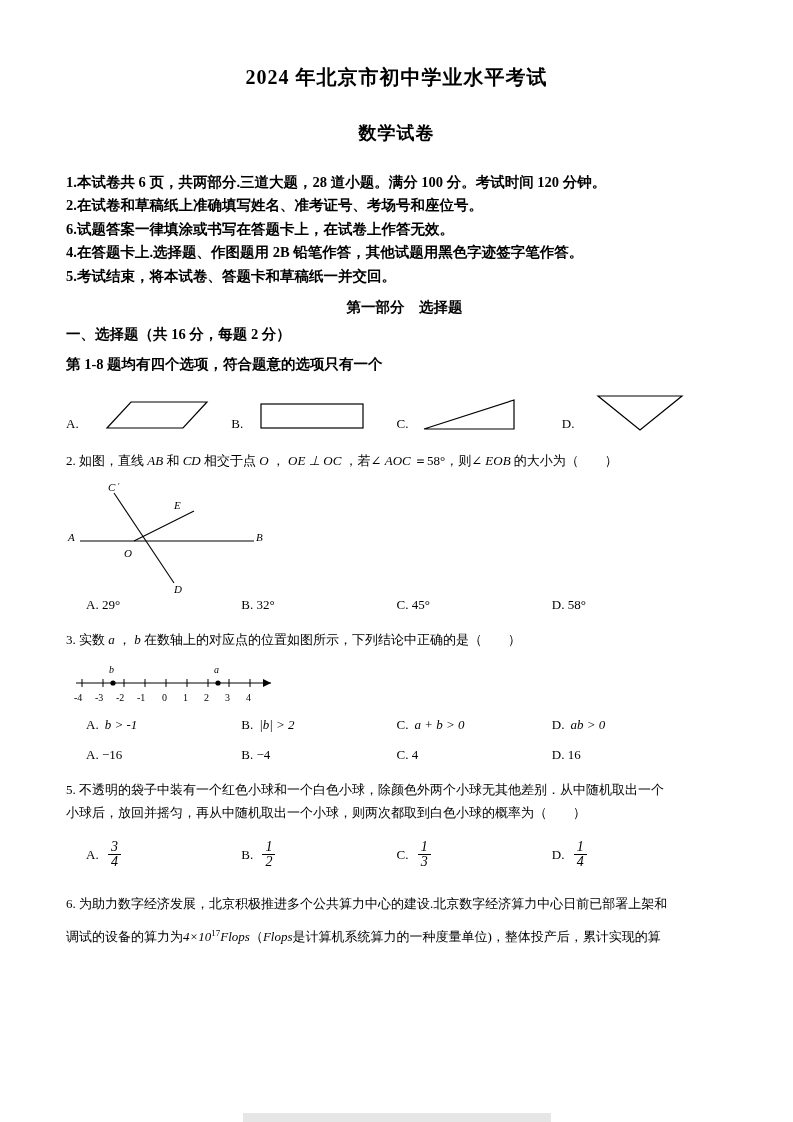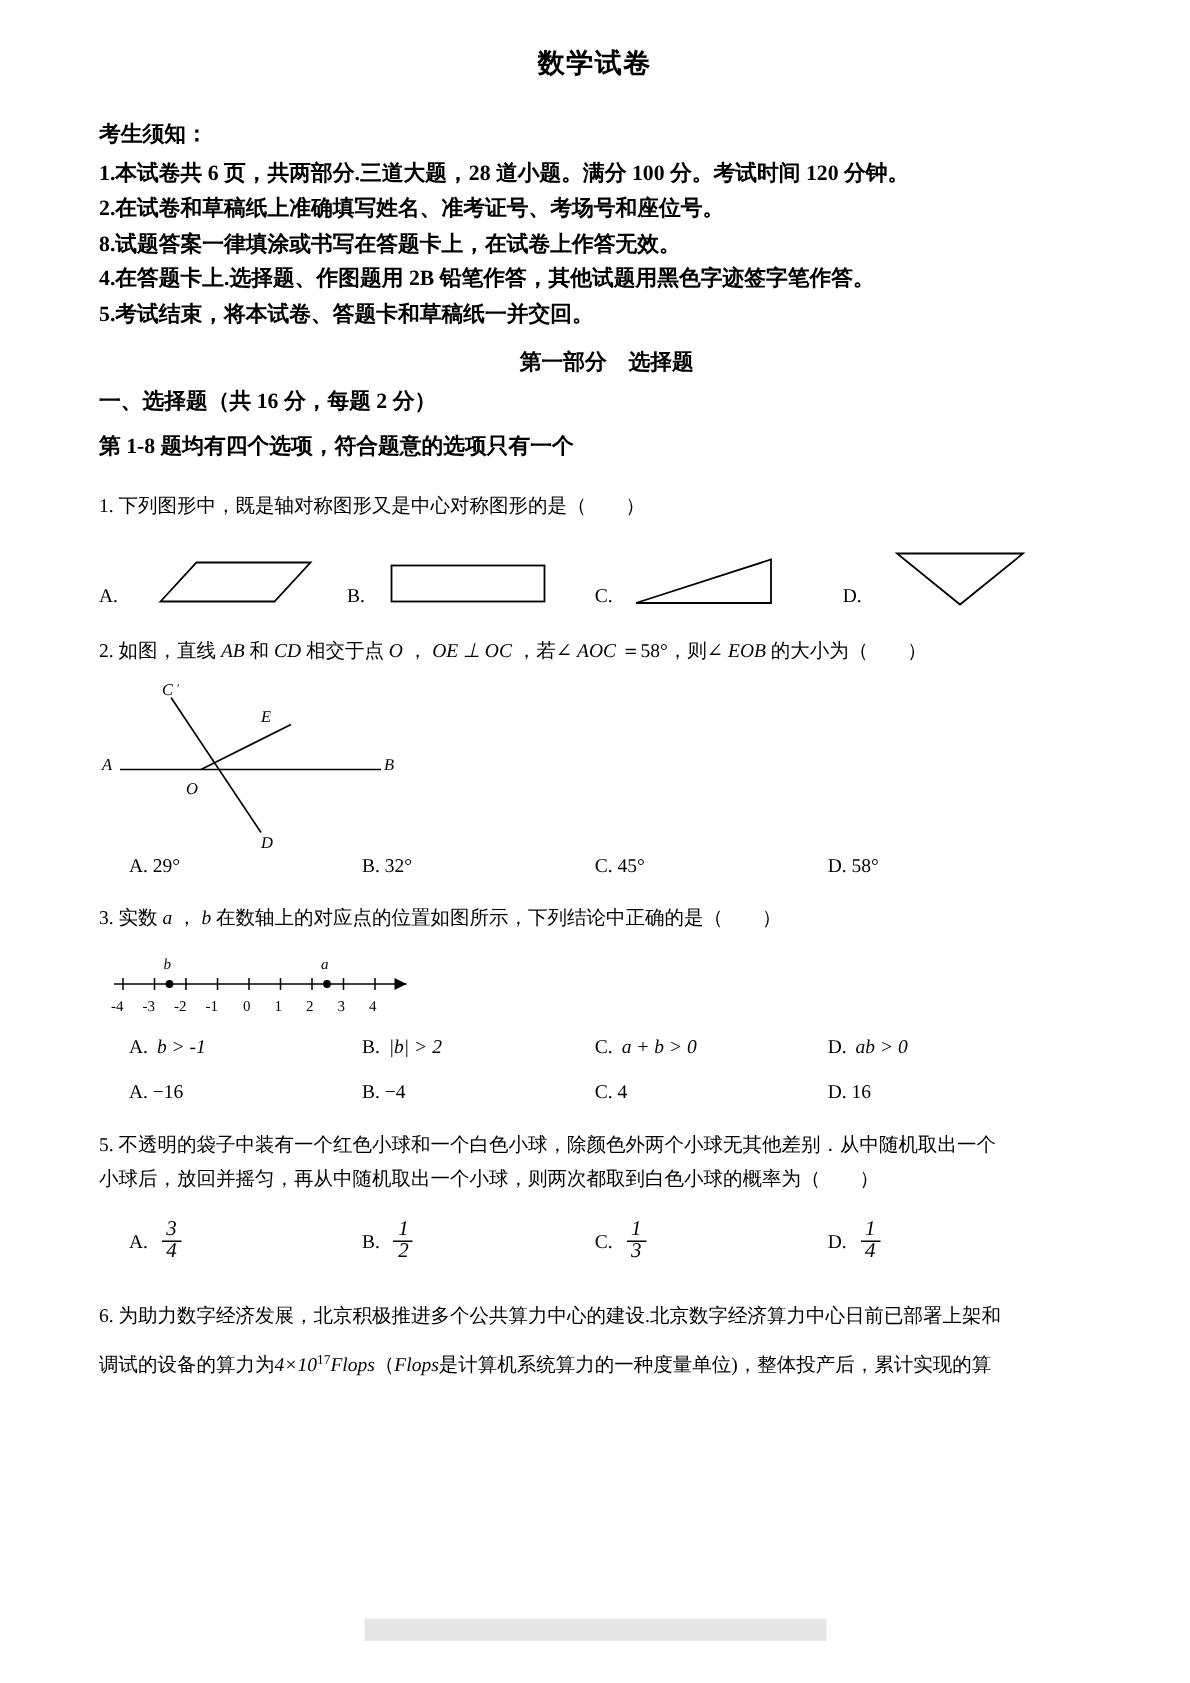--- a/index.html
+++ b/index.html
@@ -143,39 +143,35 @@
     width: 308px;
     height: 15px;
     background: #e6e6e6;
   }
 </style>
 </head>
 <body>
 
 <div class="page">
 
+  <div class="title1">2024 年北京市初中学业水平考试</div>
   <div class="title2">数学试卷</div>
 
   <div class="notice-wrap">
-    <div class="notice-head">考生须知：</div>
     <div class="notice-line">1.本试卷共 6 页，共两部分.三道大题，28 道小题。满分 100 分。考试时间 120 分钟。</div>
     <div class="notice-line">2.在试卷和草稿纸上准确填写姓名、准考证号、考场号和座位号。</div>
-    <div class="notice-line">8.试题答案一律填涂或书写在答题卡上，在试卷上作答无效。</div>
+    <div class="notice-line">6.试题答案一律填涂或书写在答题卡上，在试卷上作答无效。</div>
     <div class="notice-line">4.在答题卡上.选择题、作图题用 2B 铅笔作答，其他试题用黑色字迹签字笔作答。</div>
     <div class="notice-line">5.考试结束，将本试卷、答题卡和草稿纸一并交回。</div>
   </div>
 
   <div class="part-title">第一部分　选择题</div>
   <div class="section-line">一、选择题（共 16 分，每题 2 分）</div>
   <div class="section-line">第 1-8 题均有四个选项，符合题意的选项只有一个</div>
 
-  <div class="q q-stem">
-    <span>1.</span>
-    <span>下列图形中，既是轴对称图形又是中心对称图形的是（　　）</span>
-  </div>
 
   <div class="shape-row">
     <div class="shape-cell">
       <span class="lbl">A.</span>
       <svg width="120" height="40">
         <polygon points="18,34 42,8 118,8 94,34" fill="none" stroke="#000" stroke-width="1.2"></polygon>
       </svg>
     </div>
     <div class="shape-cell">
       <span class="lbl">B.</span>

